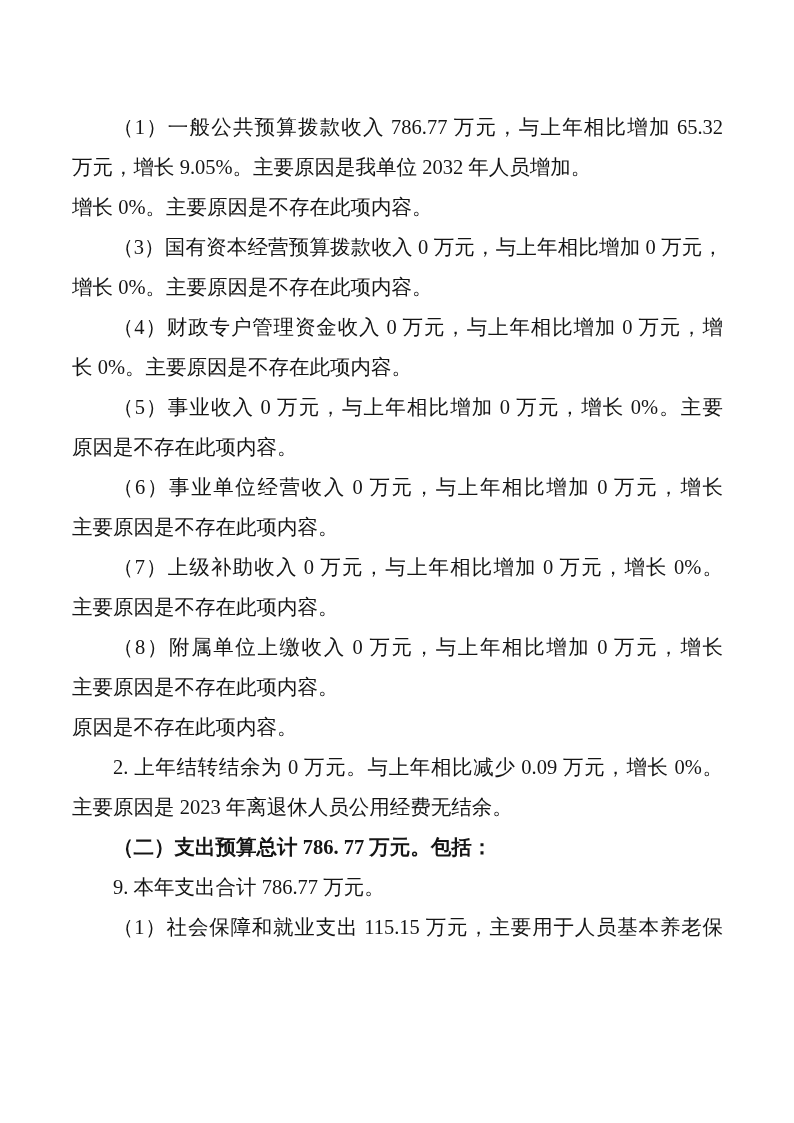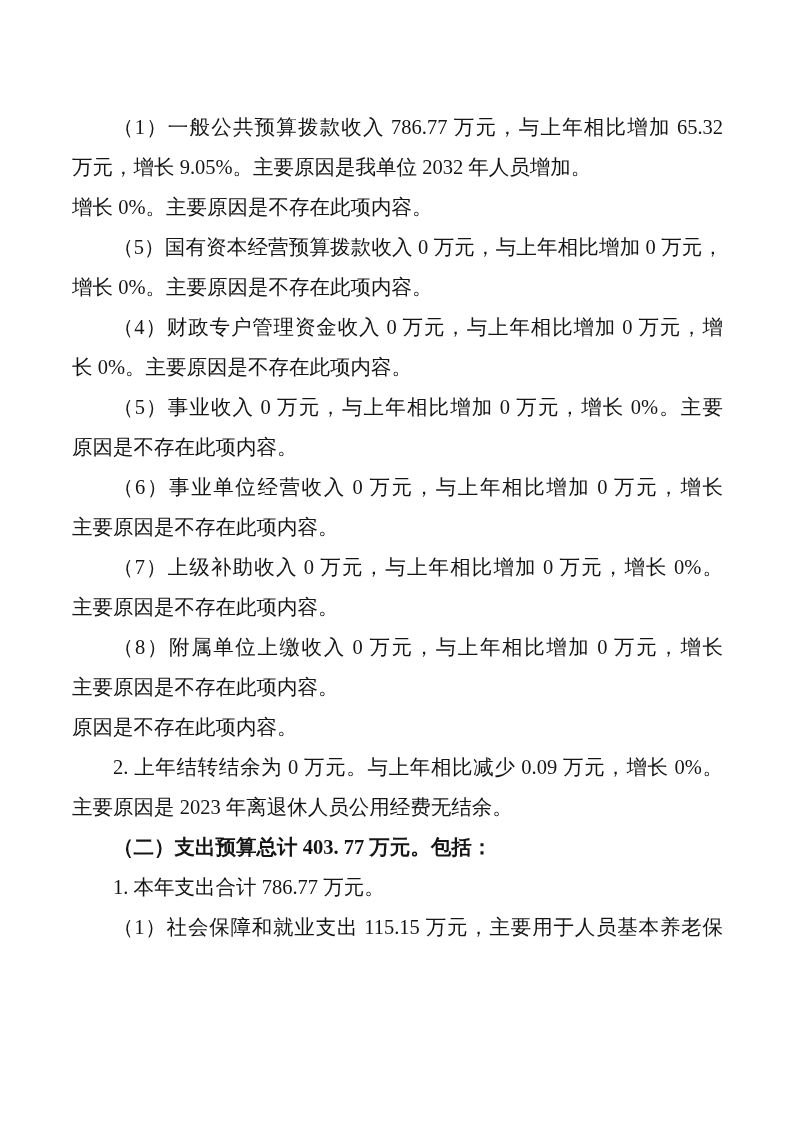--- a/index.html
+++ b/index.html
@@ -50,33 +50,33 @@
   }
 </style>
 </head>
 <body>
 
 <div class="page">
   <div class="content">
     <div class="ln indent stretch">（1）一般公共预算拨款收入 786.77 万元，与上年相比增加 65.32</div>
     <div class="ln">万元，增长 9.05%。主要原因是我单位 2032 年人员增加。</div>
     <div class="ln">增长 0%。主要原因是不存在此项内容。</div>
-    <div class="ln indent stretch">（5）国有资本经营预算拨款收入 0 万元，与上年相比增加 0 万元，</div>
+    <div class="ln indent stretch">（3）国有资本经营预算拨款收入 0 万元，与上年相比增加 0 万元，</div>
     <div class="ln">增长 0%。主要原因是不存在此项内容。</div>
     <div class="ln indent stretch">（4）财政专户管理资金收入 0 万元，与上年相比增加 0 万元，增</div>
     <div class="ln">长 0%。主要原因是不存在此项内容。</div>
     <div class="ln indent stretch">（5）事业收入 0 万元，与上年相比增加 0 万元，增长 0%。主要</div>
     <div class="ln">原因是不存在此项内容。</div>
     <div class="ln indent stretch">（6）事业单位经营收入 0 万元，与上年相比增加 0 万元，增长 0%。</div>
     <div class="ln">主要原因是不存在此项内容。</div>
     <div class="ln indent stretch">（7）上级补助收入 0 万元，与上年相比增加 0 万元，增长 0%。</div>
     <div class="ln">主要原因是不存在此项内容。</div>
     <div class="ln indent stretch">（8）附属单位上缴收入 0 万元，与上年相比增加 0 万元，增长 0%。</div>
     <div class="ln">主要原因是不存在此项内容。</div>
     <div class="ln">原因是不存在此项内容。</div>
     <div class="ln indent stretch">2. 上年结转结余为 0 万元。与上年相比减少 0.09 万元，增长 0%。</div>
     <div class="ln">主要原因是 2023 年离退休人员公用经费无结余。</div>
-    <div class="ln indent bold">（二）支出预算总计 403. 77 万元。包括：</div>
-    <div class="ln indent">1. 本年支出合计 786.77 万元。</div>
+    <div class="ln indent bold">（二）支出预算总计 786. 77 万元。包括：</div>
+    <div class="ln indent">9. 本年支出合计 786.77 万元。</div>
     <div class="ln indent stretch">（1）社会保障和就业支出 115.15 万元，主要用于人员基本养老保</div>
   </div>
   <div class="pagenum">- 6 -</div>
 </div>
 
 </body></html>

